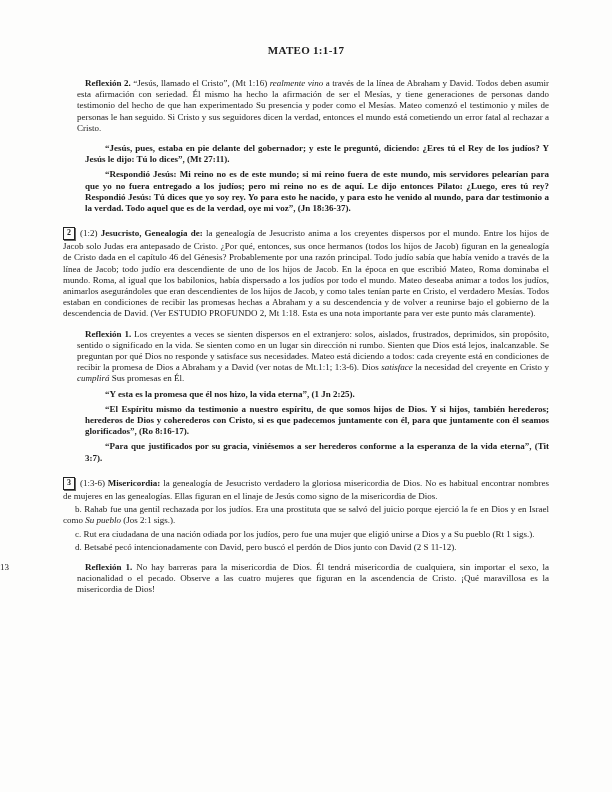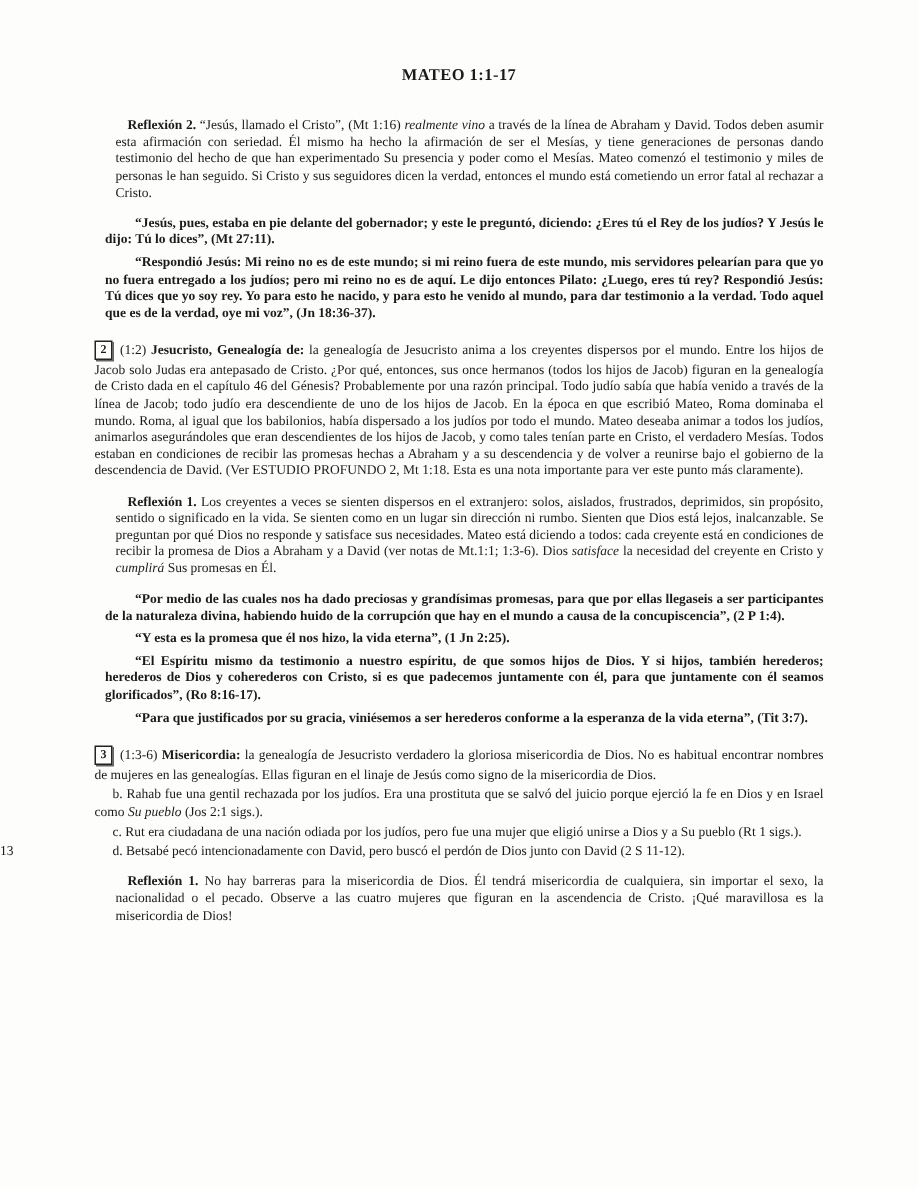--- a/index.html
+++ b/index.html
@@ -27,21 +27,21 @@
     letter-spacing:.3px;
   }
   p{
     margin:0;
     font-size:9px;
     line-height:11.2px;
     text-align:justify;
     text-justify:inter-word;
   }
   .reflexion{ margin-left:14px; text-indent:8px; }
-  .quote{ margin-left:7px; text-indent:20px; font-weight:bold; }
+  .quote{ margin-left:22px; text-indent:20px; font-weight:bold; }
   .list-item{ text-indent:12px; }
   .b{ font-weight:bold; }
   .i{ font-style:italic; }
   .numbox{
     display:inline-block;
     border:1px solid #222;
     box-shadow:1px 1px 0 #666;
     background:#fdfdfc;
     font-weight:bold;
     font-size:8px;
@@ -73,21 +73,20 @@
     <p class="reflexion"><span class="b">Reflexión 2.</span><span> “Jesús, llamado el Cristo”, (Mt 1:16) </span><span class="i">realmente vino</span><span> a través de la línea de Abraham y David. Todos deben asumir esta afirmación con seriedad. Él mismo ha hecho la afirmación de ser el Mesías, y tiene generaciones de personas dando testimonio del hecho de que han experimentado Su presencia y poder como el Mesías. Mateo comenzó el testimonio y miles de personas le han seguido. Si Cristo y sus seguidores dicen la verdad, entonces el mundo está cometiendo un error fatal al rechazar a Cristo.</span></p>
 
     <p class="quote mt-md"><span>“Jesús, pues, estaba en pie delante del gobernador; y este le preguntó, diciendo: ¿Eres tú el Rey de los judíos? Y Jesús le dijo: Tú lo dices”, (Mt 27:11).</span></p>
 
     <p class="quote mt-sm"><span>“Respondió Jesús: Mi reino no es de este mundo; si mi reino fuera de este mundo, mis servidores pelearían para que yo no fuera entregado a los judíos; pero mi reino no es de aquí. Le dijo entonces Pilato: ¿Luego, eres tú rey? Respondió Jesús: Tú dices que yo soy rey. Yo para esto he nacido, y para esto he venido al mundo, para dar testimonio a la verdad. Todo aquel que es de la verdad, oye mi voz”, (Jn 18:36-37).</span></p>
 
     <p class="mt-lg"><span class="numbox">2</span><span>(1:2) </span><span class="b">Jesucristo, Genealogía de:</span><span> la genealogía de Jesucristo anima a los creyentes dispersos por el mundo. Entre los hijos de Jacob solo Judas era antepasado de Cristo. ¿Por qué, entonces, sus once hermanos (todos los hijos de Jacob) figuran en la genealogía de Cristo dada en el capítulo 46 del Génesis? Probablemente por una razón principal. Todo judío sabía que había venido a través de la línea de Jacob; todo judío era descendiente de uno de los hijos de Jacob. En la época en que escribió Mateo, Roma dominaba el mundo. Roma, al igual que los babilonios, había dispersado a los judíos por todo el mundo. Mateo deseaba animar a todos los judíos, animarlos asegurándoles que eran descendientes de los hijos de Jacob, y como tales tenían parte en Cristo, el verdadero Mesías. Todos estaban en condiciones de recibir las promesas hechas a Abraham y a su descendencia y de volver a reunirse bajo el gobierno de la descendencia de David. (Ver ESTUDIO PROFUNDO 2, Mt 1:18. Esta es una nota importante para ver este punto más claramente).</span></p>
 
     <p class="reflexion mt-md"><span class="b">Reflexión 1.</span><span> Los creyentes a veces se sienten dispersos en el extranjero: solos, aislados, frustrados, deprimidos, sin propósito, sentido o significado en la vida. Se sienten como en un lugar sin dirección ni rumbo. Sienten que Dios está lejos, inalcanzable. Se preguntan por qué Dios no responde y satisface sus necesidades. Mateo está diciendo a todos: cada creyente está en condiciones de recibir la promesa de Dios a Abraham y a David (ver notas de Mt.1:1; 1:3-6). Dios </span><span class="i">satisface</span><span> la necesidad del creyente en Cristo y </span><span class="i">cumplirá</span><span> Sus promesas en Él.</span></p>
 
-    <p class="quote mt-md"><span>“Por medio de las cuales nos ha dado preciosas y grandísimas promesas, para que por ellas llegaseis a ser participantes de la naturaleza divina, habiendo huido de la corrupción que hay en el mundo a causa de la concupiscencia”, (2 P 1:4).</span></p>
 
     <p class="quote mt-sm"><span>“Y esta es la promesa que él nos hizo, la vida eterna”, (1 Jn 2:25).</span></p>
 
     <p class="quote mt-sm"><span>“El Espíritu mismo da testimonio a nuestro espíritu, de que somos hijos de Dios. Y si hijos, también herederos; herederos de Dios y coherederos con Cristo, si es que padecemos juntamente con él, para que juntamente con él seamos glorificados”, (Ro 8:16-17).</span></p>
 
     <p class="quote mt-sm"><span>“Para que justificados por su gracia, viniésemos a ser herederos conforme a la esperanza de la vida eterna”, (Tit 3:7).</span></p>
 
     <p class="mt-lg"><span class="numbox">3</span><span>(1:3-6) </span><span class="b">Misericordia:</span><span> la genealogía de Jesucristo verdadero la gloriosa misericordia de Dios. No es habitual encontrar nombres de mujeres en las genealogías. Ellas figuran en el linaje de Jesús como signo de la misericordia de Dios.</span></p>
 
 

